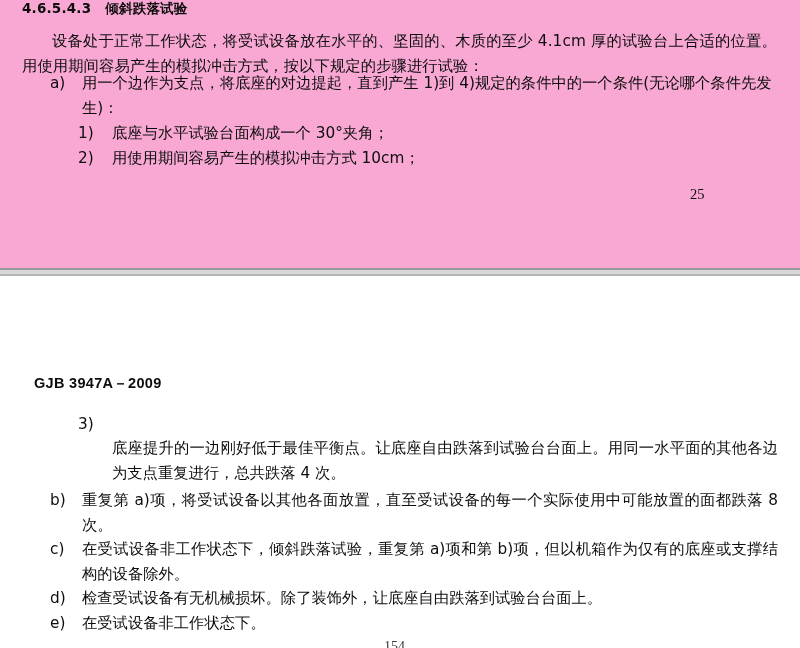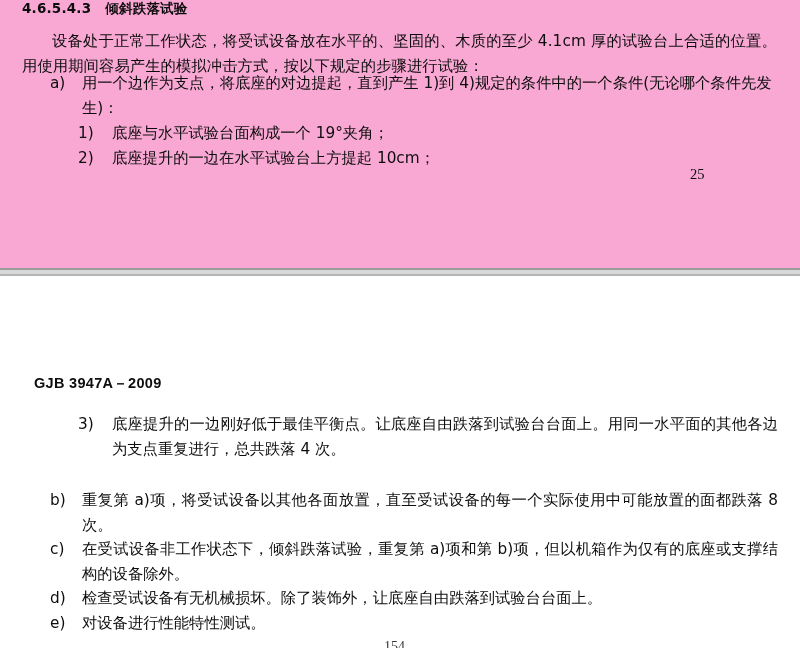--- a/index.html
+++ b/index.html
@@ -85,21 +85,21 @@
   .n2-item {
     left: 78px;
     top: 146px;
     width: 700px;
   }
   .n2-item .mark { width: 34px; }
 
   .page-num-1 {
     position: absolute;
     left: 690px;
-    top: 166px;
+    top: 186px;
     font-size: 14.5px;
   }
 
   
   .scan-gap {
     position: absolute;
     left: 0;
     top: 268px;
     width: 800px;
     height: 8px;
@@ -142,21 +142,21 @@
   .n3-item {
     position: absolute;
     left: 78px;
     top: 136px;
     width: 700px;
     display: flex;
     font-size: 15.3px;
     line-height: 25px;
   }
   .n3-item .mark { width: 34px; flex: 0 0 auto; }
-  .n3-item .body { flex: 1 1 auto; text-align: justify; }
+  .n3-item .body { flex: 1 1 auto; text-align: justify; margin-top: 24px; }
 
   .b-item, .c-item, .d-item, .e-item {
     position: absolute;
     left: 50px;
     width: 728px;
     display: flex;
     font-size: 15.3px;
     line-height: 25px;
   }
   .b-item .mark, .c-item .mark, .d-item .mark, .e-item .mark {
@@ -192,26 +192,26 @@
 
   <div class="para p-intro cjk">设备处于正常工作状态，将受试设备放在水平的、坚固的、木质的至少 4.1cm 厚的试验台上合适的位置。用使用期间容易产生的模拟冲击方式，按以下规定的步骤进行试验：</div>
 
   <div class="row a-item cjk">
     <span class="mark">a)</span>
     <span class="body">用一个边作为支点，将底座的对边提起，直到产生 1)到 4)规定的条件中的一个条件(无论哪个条件先发生)：</span>
   </div>
 
   <div class="row n1-item cjk">
     <span class="mark">1)</span>
-    <span class="body">底座与水平试验台面构成一个 19°夹角；</span>
+    <span class="body">底座与水平试验台面构成一个 30°夹角；</span>
   </div>
 
   <div class="row n2-item cjk">
     <span class="mark">2)</span>
-    <span class="body">底座提升的一边在水平试验台上方提起 10cm；</span>
+    <span class="body">用使用期间容易产生的模拟冲击方式 10cm；</span>
   </div>
 
   <div class="page-num-1">25</div>
 </div>
 
 <div class="scan-gap">
   <div class="line-a"></div>
   <div class="line-b"></div>
 </div>
 
@@ -234,17 +234,17 @@
     <span class="body">在受试设备非工作状态下，倾斜跌落试验，重复第 a)项和第 b)项，但以机箱作为仅有的底座或支撑结构的设备除外。</span>
   </div>
 
   <div class="d-item cjk">
     <span class="mark">d)</span>
     <span class="body">检查受试设备有无机械损坏。除了装饰外，让底座自由跌落到试验台台面上。</span>
   </div>
 
   <div class="e-item cjk">
     <span class="mark">e)</span>
-    <span class="body">对设备进行性能特性测试。</span>
+    <span class="body">在受试设备非工作状态下。</span>
   </div>
 
   <div class="page-num-2">154</div>
 </div>
 
 </body></html>

